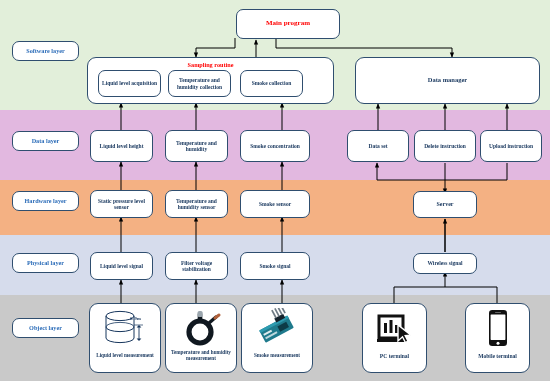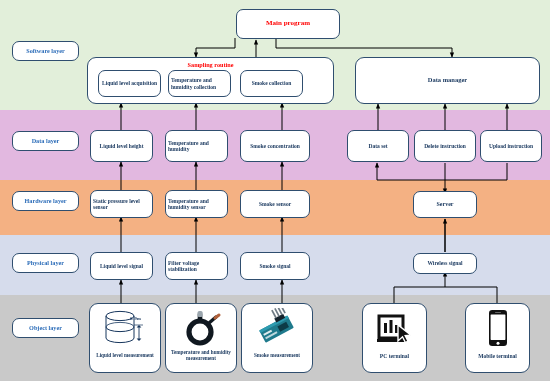--- a/index.html
+++ b/index.html
@@ -11,21 +11,21 @@
   .band{position:absolute;left:0;width:550px;}
   #band-software{top:0;height:110px;background:#e2efda;}
   #band-data{top:110px;height:70px;background:#e2b8e0;}
   #band-hardware{top:180px;height:55px;background:#f4b183;}
   #band-physical{top:235px;height:60px;background:#d6dcec;}
   #band-object{top:295px;height:86px;background:#c9c9c9;}
 
   .box{
     position:absolute;box-sizing:border-box;
     background:#ffffff;border:1.2px solid #2f4e6f;border-radius:7px;
-    display:flex;align-items:center;justify-content:center;
+    display:flex;align-items:center;justify-content:center;text-align:center;
     color:#17365d;font-weight:bold;line-height:1.12;
     padding:1px 2px;
   }
   .lbl{font-size:6.2px;color:#2b6cb8;font-weight:bold;}
   .red{color:#ff0000;}
   .t55{font-size:5.5px;}
   .t6{font-size:6px;}
   .t7{font-size:7px;}
 
   .group{

